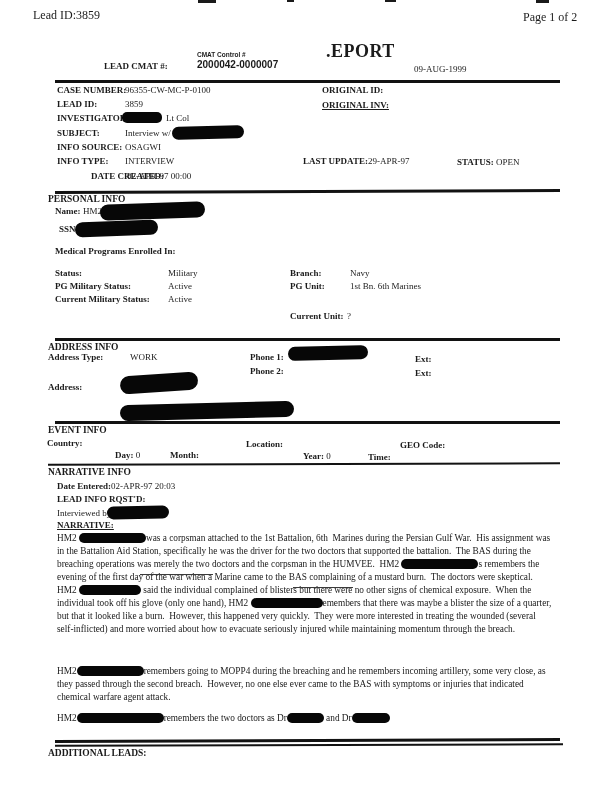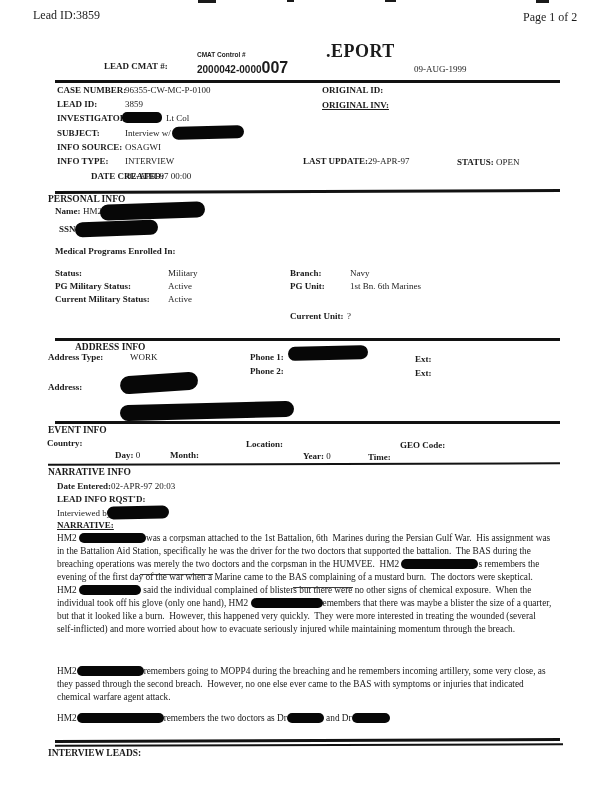--- a/index.html
+++ b/index.html
@@ -36,21 +36,21 @@
   <div class="artifact" style="left:198px;top:0;width:18px;height:3px;"></div>
   <div class="artifact" style="left:287px;top:0;width:7px;height:2px;"></div>
   <div class="artifact" style="left:385px;top:0;width:11px;height:2px;"></div>
   <div class="artifact" style="left:536px;top:0;width:13px;height:3px;"></div>
 
   <div class="abs fs8" style="left:33px;top:8px;">Lead ID:3859</div>
   <div class="abs fs8" style="left:523px;top:10px;">Page  1 of  2</div>
 
   <div class="abs sans b" style="left:197px;top:51px;font-size:6.5px;">CMAT Control #</div>
   <div class="abs b fs9" style="left:104px;top:61px;">LEAD CMAT #:</div>
-  <div class="abs sans b" style="left:197px;top:59px;font-size:10px;"><span>2000042-0000</span><span style="font-size:16px;">007</span></div>
+  <div class="abs sans b" style="left:197px;top:59px;font-size:10px;"><span>2000042-0000</span><span style="font-size:10px;">007</span></div>
   <div class="abs b" style="left:295px;top:41px;font-size:18px;letter-spacing:0.5px;margin-left:31px;">.EPORT</div>
   <div class="abs fs9" style="left:414px;top:64px;">09-AUG-1999</div>
   <div class="rule" style="left:55px;top:80px;width:505px;height:3px;"></div>
 
   <div class="abs b fs9" style="left:57px;top:85px;">CASE NUMBER:</div>
   <div class="abs fs9" style="left:125px;top:85px;">96355-CW-MC-P-0100</div>
   <div class="abs b fs9" style="left:322px;top:85px;">ORIGINAL ID:</div>
 
   <div class="abs b fs9" style="left:57px;top:99px;">LEAD ID:</div>
   <div class="abs fs9" style="left:125px;top:99px;">3859</div>
@@ -94,21 +94,21 @@
   <div class="abs b fs9" style="left:290px;top:281px;">PG Unit:</div>
   <div class="abs fs9" style="left:350px;top:281px;">1st Bn. 6th Marines</div>
 
   <div class="abs b fs9" style="left:55px;top:294px;">Current Military Status:</div>
   <div class="abs fs9" style="left:168px;top:294px;">Active</div>
 
   <div class="abs b fs9" style="left:290px;top:311px;">Current Unit:</div>
   <div class="abs fs9" style="left:347px;top:311px;">?</div>
   <div class="rule" style="left:55px;top:338px;width:505px;height:2.5px;"></div>
 
-  <div class="abs b fs95" style="left:48px;top:342px;margin-left:27px;">ADDRESS INFO</div>
+  <div class="abs b fs95" style="left:48px;top:342px;">ADDRESS INFO</div>
   <div class="abs b fs9" style="left:48px;top:352px;">Address Type:</div>
   <div class="abs fs9" style="left:130px;top:352px;">WORK</div>
   <div class="abs b fs9" style="left:250px;top:352px;">Phone 1:</div>
   <div class="redact" style="left:288px;top:346px;width:80px;height:14px;transform:rotate(-1.5deg);"></div>
   <div class="abs b fs9" style="left:415px;top:354px;">Ext:</div>
   <div class="abs b fs9" style="left:250px;top:366px;">Phone 2:</div>
   <div class="abs b fs9" style="left:415px;top:368px;">Ext:</div>
   <div class="abs b fs9" style="left:48px;top:382px;">Address:</div>
   <div class="redact" style="left:120px;top:374px;width:78px;height:18px;transform:rotate(-4deg);border-radius:9px;"></div>
   <div class="redact" style="left:120px;top:403px;width:174px;height:16px;transform:rotate(-1.5deg);border-radius:8px;"></div>
@@ -133,15 +133,15 @@
 
   <div class="para" style="top:532px;">HM2 <span class="r-inline" style="width: 67px;"></span>was a corpsman attached to the 1st Battalion, 6th  Marines during the Persian Gulf War.  His assignment was in the Battalion Aid Station, specifically he was the driver for the two doctors that supported the battalion.  The BAS during the breaching operations was merely the two doctors and the corpsman in the HUMVEE.  HM2 <span class="r-inline" style="width: 77px;"></span>s remembers the evening of the first day of the war when a Marine came to the BAS complaining of a mustard burn.  The doctors were skeptical.  HM2 <span class="r-inline" style="width: 62px;"></span> said the individual complained of blisters but there were no other signs of chemical exposure.  When the individual took off his glove (only one hand), HM2 <span class="r-inline" style="width: 72px;"></span>emembers that there was maybe a blister the size of a quarter, but that it looked like a burn.  However, this happened very quickly.  They were more interested in treating the wounded (several self-inflicted) and more worried about how to evacuate seriously injured while maintaining momentum through the breach.</div>
   <div class="para" style="top:665px;">HM2<span class="r-inline" style="width: 67px;"></span>remembers going to MOPP4 during the breaching and he remembers incoming artillery, some very close, as they passed through the second breach.  However, no one else ever came to the BAS with symptoms or injuries that indicated chemical warfare agent attack.</div>
   <div class="para" style="top:712px;">HM2<span class="r-inline" style="width: 87px;"></span>remembers the two doctors as Dr<span class="r-inline" style="width: 37px;"></span> and Dr<span class="r-inline" style="width: 38px;"></span></div>
 
   <div class="crease" style="left:140px;top:574px;width:73px;"></div>
   <div class="crease" style="left:293px;top:587px;width:60px;"></div>
 
   <div class="rule" style="left:55px;top:739px;width:505px;height:3px;transform:rotate(-0.2deg);"></div>
   <div class="rule" style="left:55px;top:744px;width:508px;height:1.5px;transform:rotate(-0.15deg);"></div>
-  <div class="abs b fs95" style="left:48px;top:748px;">INTERVIEW LEADS:</div>
+  <div class="abs b fs95" style="left:48px;top:748px;">ADDITIONAL LEADS:</div>
 
 </div>
 
 </body></html>

